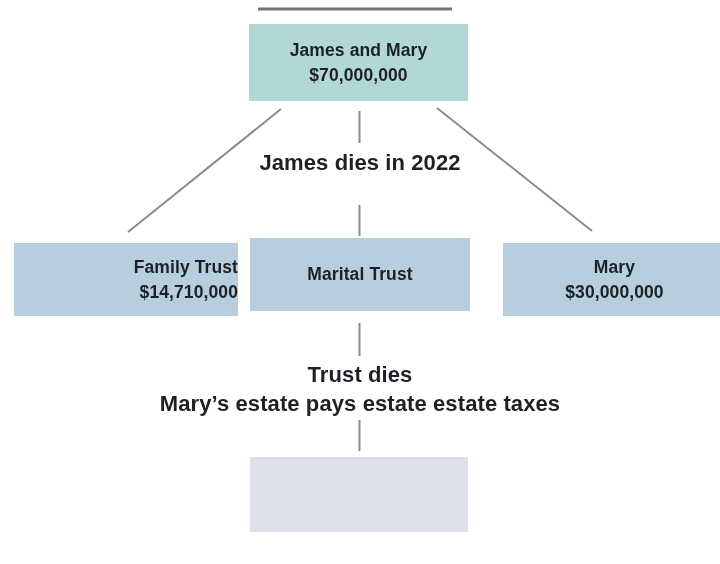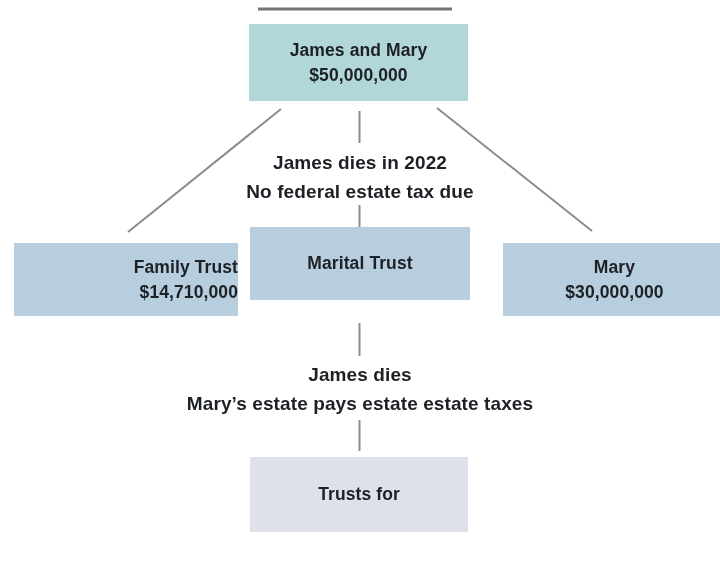--- a/index.html
+++ b/index.html
@@ -40,39 +40,39 @@
   .node-couple {
     left: 249px; top: 24px; width: 219px; height: 77px;
     background: var(--top-node-fill, #b2d7d9);
   }
   .node-family-trust {
     left: 14px; top: 243px; width: 224px; height: 73px;
     background: var(--mid-node-fill, #b6cedd);
     align-items: flex-end;
   }
   .node-marital-trust {
-    left: 250px; top: 227px; width: 220px; height: 73px;
+    left: 250px; top: 238px; width: 220px; height: 73px;
     background: var(--mid-node-fill, #b6cedd);
   }
   .node-mary {
     left: 483px; top: 243px; width: 223px; height: 73px;
     background: var(--mid-node-fill, #b6cedd);
     margin-left: 20px;
   }
   .node-descendants {
     left: 250px; top: 457px; width: 218px; height: 75px;
     background: var(--bottom-node-fill, #dee0ea);
     line-height: 33px;
   }
   .annotation {
     position: absolute;
     left: 0;
     width: 720px;
     text-align: center;
-    font-size: 19px;
+    font-size: 22px;
     font-weight: 600;
     line-height: 29px;
     letter-spacing: 0.1px;
   }
   .annotation-james { top: 148px; }
   .annotation-mary  { top: 360px; }
 </style>
 </head>
 <body>
 
@@ -83,44 +83,42 @@
     <line x1="281" y1="109" x2="128" y2="232" stroke="currentColor" stroke-width="2"></line>
     <line x1="359.5" y1="111" x2="359.5" y2="143" stroke="currentColor" stroke-width="2"></line>
     <line x1="359.5" y1="205" x2="359.5" y2="236" stroke="currentColor" stroke-width="2"></line>
     <line x1="437" y1="108" x2="592" y2="231" stroke="currentColor" stroke-width="2"></line>
     <line x1="359.5" y1="323" x2="359.5" y2="356" stroke="currentColor" stroke-width="2"></line>
     <line x1="359.5" y1="420" x2="359.5" y2="451" stroke="currentColor" stroke-width="2"></line>
   </svg>
 
   <div class="node node-couple">
     <div>James and Mary</div>
-    <div>$50,000,000</div>
+    <div>$70,000,000</div>
   </div>
 
   <div class="annotation annotation-james">
     <div>James dies in 2022</div>
-    <div>No federal estate tax due</div>
   </div>
 
   <div class="node node-family-trust">
     <div>Family Trust</div>
     <div>$14,710,000</div>
   </div>
 
   <div class="node node-marital-trust">
     <div>Marital Trust</div>
   </div>
 
   <div class="node node-mary">
     <div>Mary</div>
     <div>$30,000,000</div>
   </div>
 
   <div class="annotation annotation-mary">
-    <div>James dies</div>
+    <div>Trust dies</div>
     <div>Mary’s estate pays estate estate taxes</div>
   </div>
 
   <div class="node node-descendants">
-    <div>Trusts for</div>
   </div>
 
 </div>
 
 </body></html>

